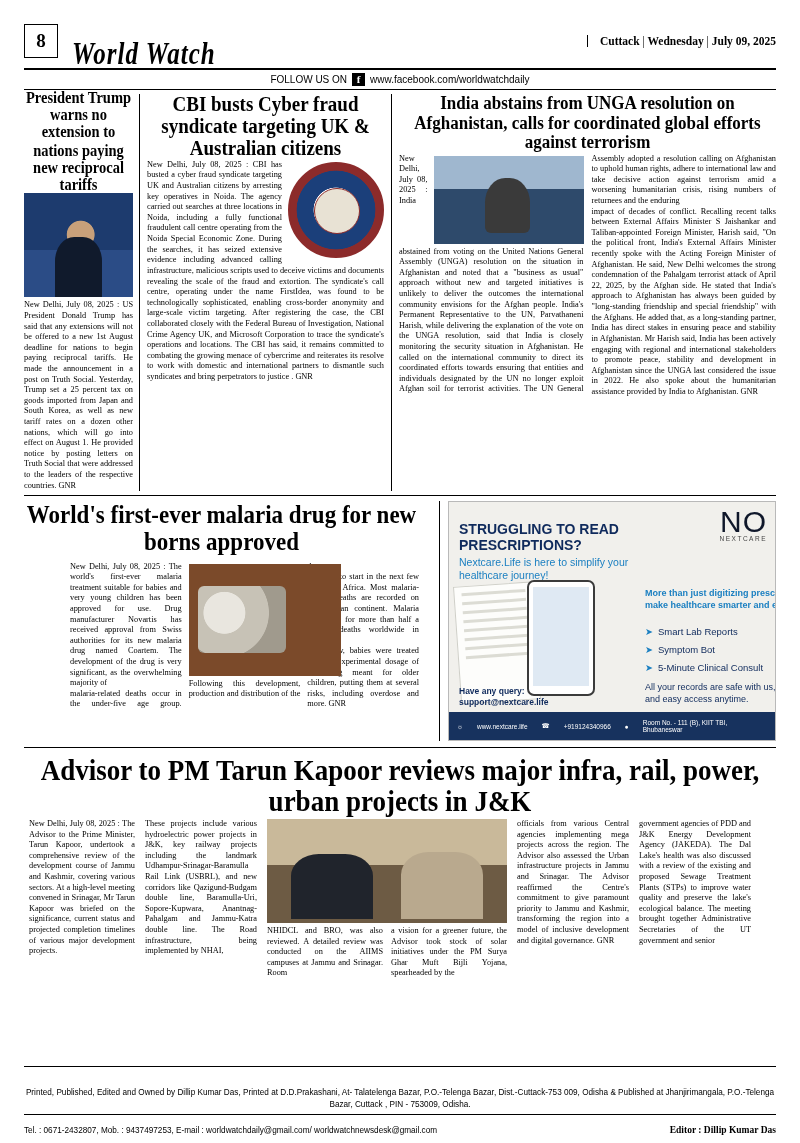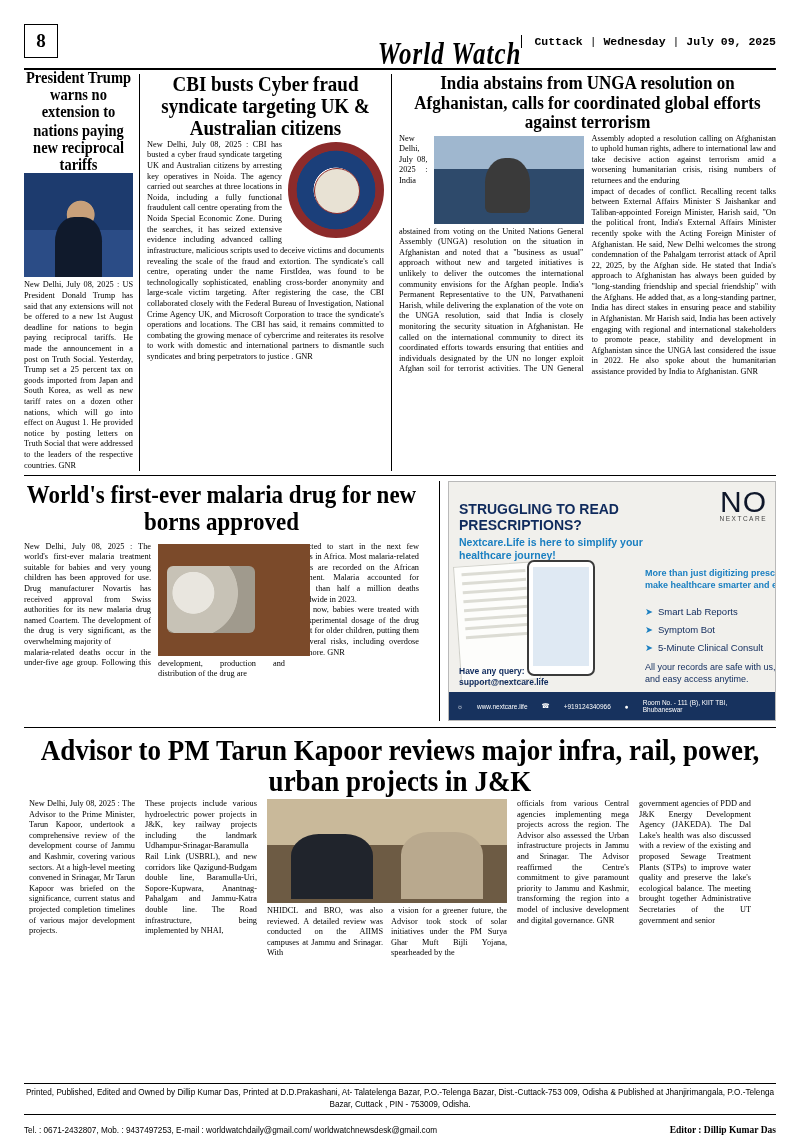--- a/index.html
+++ b/index.html
@@ -31,37 +31,37 @@
     width: 34px; height: 34px;
     border: 1.5px solid #000;
     font-family: "Liberation Serif", serif;
     font-weight: bold;
     font-size: 19px;
     display: flex; align-items: center; justify-content: center;
     margin-right: 14px;
   }
   .mh-center {
     flex: 1;
-    text-align: right;
+    text-align: left;
     margin-top: 25px;
   }
   .mh-title {
     font-family: "Liberation Serif", serif;
     font-weight: bold;
     font-size: 25px;
     letter-spacing: 1px;
     font-style: italic;
     transform: scaleY(1.25);
     display: inline-block;
   }
   .mh-right {
     border-left: 1.5px solid #000;
     padding-left: 12px;
     font-size: 11.5px;
-    font-family: Liberation Mono, monospace;
+    font-family: Liberation Serif, serif;
     white-space: nowrap;
     font-weight: bold;
   }
   .mh-right .sep { font-weight: normal; }
 
   
   .followbar {
     border-bottom: 1.5px solid #000;
     height: 20px;
     display: flex;
@@ -115,21 +115,21 @@
   .photo {
     background: #6f6f6f;
     position: relative;
     overflow: hidden;
   }
   .trump-photo { width: 100%; height: 104px; margin-bottom: 3px; }
   .cbi-logo { width: 96px; height: 96px; float: right; margin: 2px 0 2px 6px; border-radius: 50%; }
   .unga-photo { width: 150px; height: 88px; float: right; margin: 2px 0 3px 6px; }
 
   .two-col { column-count: 2; column-gap: 8px; }
-  .three-col { column-count: 3; column-gap: 7px; }
+  .three-col { column-count: 3; column-gap: 7px; margin-left: 46px; }
 
   
   .mid-row { display: flex; margin-top: 5px; }
   .mid-left { width: 416px; padding-right: 20px; border-right: 1px solid #000; }
   .mid-right { flex: 1; padding-left: 8px; }
   .hl-malaria { font-size: 23px; transform: scaleY(1.12); margin: 4px 0 8px; }
   .malaria-photo { width: 152px; height: 112px; float: left; margin: 2px 8px 3px 0; }
 
   
   .ad {
@@ -141,21 +141,21 @@
     overflow: hidden;
     font-family: "Liberation Sans", sans-serif;
   }
   .ad-h1 {
     position: absolute; left: 10px; top: 19px;
     font-size: 14px; font-weight: bold; color: #0f2a5c;
     line-height: 1.15; width: 175px;
   }
   .ad-h2 {
     position: absolute; left: 10px; top: 54px;
-    font-size: 10.5px; font-weight: bold; color: #1a7fc1;
+    font-size: 10.5px; font-weight: normal; color: #1a7fc1;
     line-height: 1.2; width: 200px;
   }
   .ad-logo {
     position: absolute; right: 8px; top: 6px; text-align: right;
   }
   .ad-logo .no {
     font-size: 30px; font-weight: normal; color: #0f172a; letter-spacing: 1px;
     line-height: 0.9;
   }
   .ad-logo .sub { font-size: 6.5px; color: #444; letter-spacing: 1.5px; }
@@ -202,21 +202,21 @@
   .adv-col { padding: 0 5px; }
   .adv-photo { width: 100%; height: 104px; margin-bottom: 3px; }
 
   
   .footer {
     position: absolute;
     left: 24px; right: 24px; bottom: 8px;
   }
   .f-line1 {
     border-top: 1.5px solid #000;
-    padding-top: 3px;
+    padding-top: 20px;
     font-size: 8.2px;
     text-align: center;
     font-family: "Liberation Sans", sans-serif;
     line-height: 1.45;
   }
   .f-line2 {
     border-top: 1px solid #000;
     margin-top: 3px;
     padding-top: 10px;
     display: flex;
@@ -286,20 +286,25 @@
     </div>
     <div class="mh-right">
       <span>Cuttack</span>
       <span class="sep">|</span>
       <span>Wednesday</span>
       <span class="sep">|</span>
       <span>July 09, 2025</span>
     </div>
   </div>
 
+  <div class="followbar">
+    <span>FOLLOW US ON</span>
+    <span class="fb-icon">f</span>
+    <span>www.facebook.com/worldwatchdaily</span>
+  </div>
 
   <div class="top-row">
 
     <div class="col-a">
       <div class="hl hl-a">President Trump warns no extension to nations paying new reciprocal tariffs</div>
       <div class="photo trump-photo ph-trump"></div>
       <div class="body-text">New Delhi, July 08, 2025 : US President Donald Trump has said that any extensions will not be offered to a new 1st August deadline for nations to begin paying reciprocal tariffs. He made the announcement in a post on Truth Social. Yesterday, Trump set a 25 percent tax on goods imported from Japan and South Korea, as well as new tariff rates on a dozen other nations, which will go into effect on August 1. He provided notice by posting letters on Truth Social that were addressed to the leaders of the respective countries. GNR</div>
     </div>
 
     <div class="col-b">
@@ -387,21 +392,21 @@
     <div class="adv-row">
       <div class="adv-col" style="width:116px;">
         <div class="body-text">New Delhi, July 08, 2025 : The Advisor to the Prime Minister, Tarun Kapoor, undertook a comprehensive review of the development course of Jammu and Kashmir, covering various sectors. At a high-level meeting convened in Srinagar, Mr Tarun Kapoor was briefed on the significance, current status and projected completion timelines of various major development projects.</div>
       </div>
       <div class="adv-col" style="width:122px;">
         <div class="body-text">These projects include various hydroelectric power projects in J&amp;K, key railway projects including the landmark Udhampur-Srinagar-Baramulla Rail Link (USBRL), and new corridors like Qazigund-Budgam double line, Baramulla-Uri, Sopore-Kupwara, Anantnag-Pahalgam and Jammu-Katra double line. The Road infrastructure, being implemented by NHAI,</div>
       </div>
       <div class="adv-col" style="width:250px;">
         <div class="photo adv-photo ph-adv"></div>
         <div class="two-col">
-          <div class="body-text">NHIDCL and BRO, was also reviewed. A detailed review was conducted on the AIIMS campuses at Jammu and Srinagar. With</div>
+          <div class="body-text">NHIDCL and BRO, was also reviewed. A detailed review was conducted on the AIIMS campuses at Jammu and Srinagar. Room</div>
           <div class="body-text">a vision for a greener future, the Advisor took stock of solar initiatives under the PM Surya Ghar Muft Bijli Yojana, spearheaded by the</div>
         </div>
       </div>
       <div class="adv-col" style="width:122px;">
         <div class="body-text">officials from various Central agencies implementing mega projects across the region. The Advisor also assessed the Urban infrastructure projects in Jammu and Srinagar. The Advisor reaffirmed the Centre's commitment to give paramount priority to Jammu and Kashmir, transforming the region into a model of inclusive development and digital governance. GNR</div>
       </div>
       <div class="adv-col" style="width:122px;">
         <div class="body-text">government agencies of PDD and J&amp;K Energy Development Agency (JAKEDA). The Dal Lake's health was also discussed with a review of the existing and proposed Sewage Treatment Plants (STPs) to improve water quality and preserve the lake's ecological balance. The meeting brought together Administrative Secretaries of the UT government and senior</div>
       </div>
     </div>

